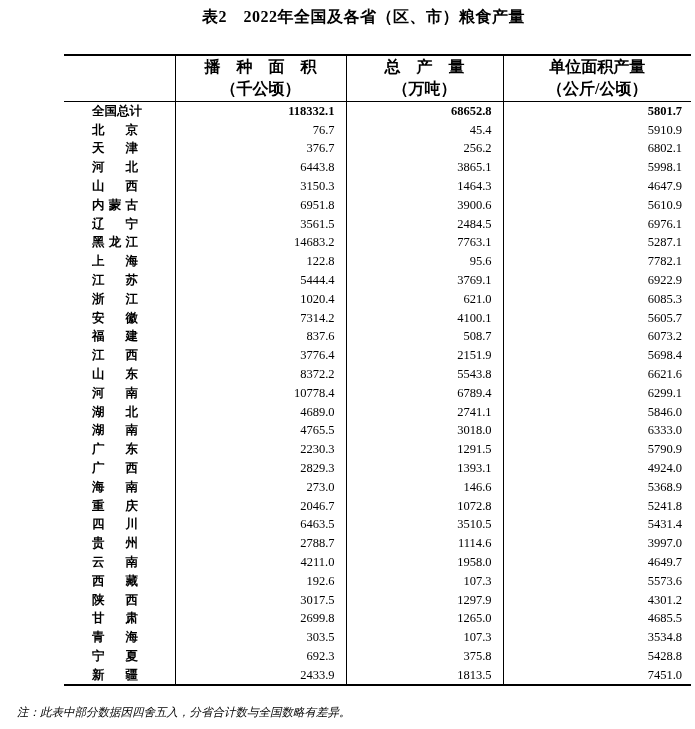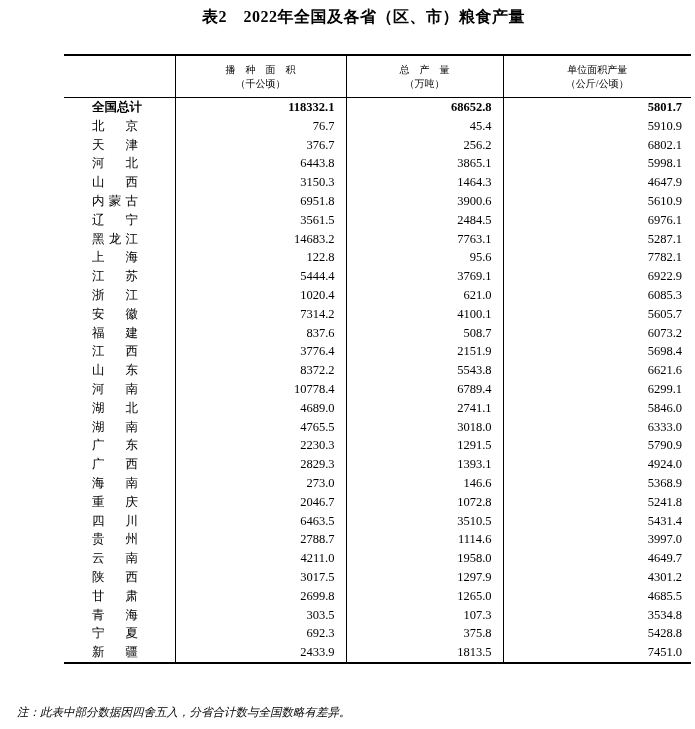--- a/index.html
+++ b/index.html
@@ -19,30 +19,30 @@
   table.grain {
     border-collapse: collapse; table-layout: fixed; width: 627px;
     border-top: 2.5px solid #000; border-bottom: 2.5px solid #000;
   }
   table.grain th, table.grain td { padding: 0; }
   table.grain th:nth-child(n+2), table.grain td:nth-child(n+2) {
     border-left: 1px solid #000;
   }
   thead th {
     height: 41px; border-bottom: 1.5px solid #000;
-    font-weight: normal; font-size: 10px;
+    font-weight: bold; font-size: 16px;
     vertical-align: middle; text-align: center;
   }
   .th-line { line-height: 1.4; white-space: nowrap; }
   tbody td {
     height: 18.8px; line-height: 18.8px;
     font-size: 12.5px; white-space: nowrap; overflow: hidden;
   }
   tbody td.num { text-align: right; }
-  tbody td:nth-child(1) { padding-left: 12px; }
+  tbody td:nth-child(1) { padding-left: 12px; font-weight: bold; }
   tbody td:nth-child(2) { padding-right: 11px; }
   tbody td:nth-child(3) { padding-right: 11px; }
   tbody td:nth-child(4) { padding-right: 9px; }
   .prov-name {
     display: inline-block; width: 46px;
     text-align: justify; text-align-last: justify; margin-left: 16px;
   }
   tr.row-total td { font-weight: bold; }
   tr.row-total .prov-name { width: 50px; }
   .doc-note {
@@ -228,20 +228,26 @@
           <td class="num">1114.6</td>
           <td class="num">3997.0</td>
         </tr>
         <tr>
           <td><span class="prov-name">云南</span></td>
           <td class="num">4211.0</td>
           <td class="num">1958.0</td>
           <td class="num">4649.7</td>
         </tr>
         <tr>
+          <td><span class="prov-name">西藏</span></td>
+          <td class="num">192.6</td>
+          <td class="num">107.3</td>
+          <td class="num">5573.6</td>
+        </tr>
+        <tr>
           <td><span class="prov-name">陕西</span></td>
           <td class="num">3017.5</td>
           <td class="num">1297.9</td>
           <td class="num">4301.2</td>
         </tr>
         <tr>
           <td><span class="prov-name">甘肃</span></td>
           <td class="num">2699.8</td>
           <td class="num">1265.0</td>
           <td class="num">4685.5</td>

